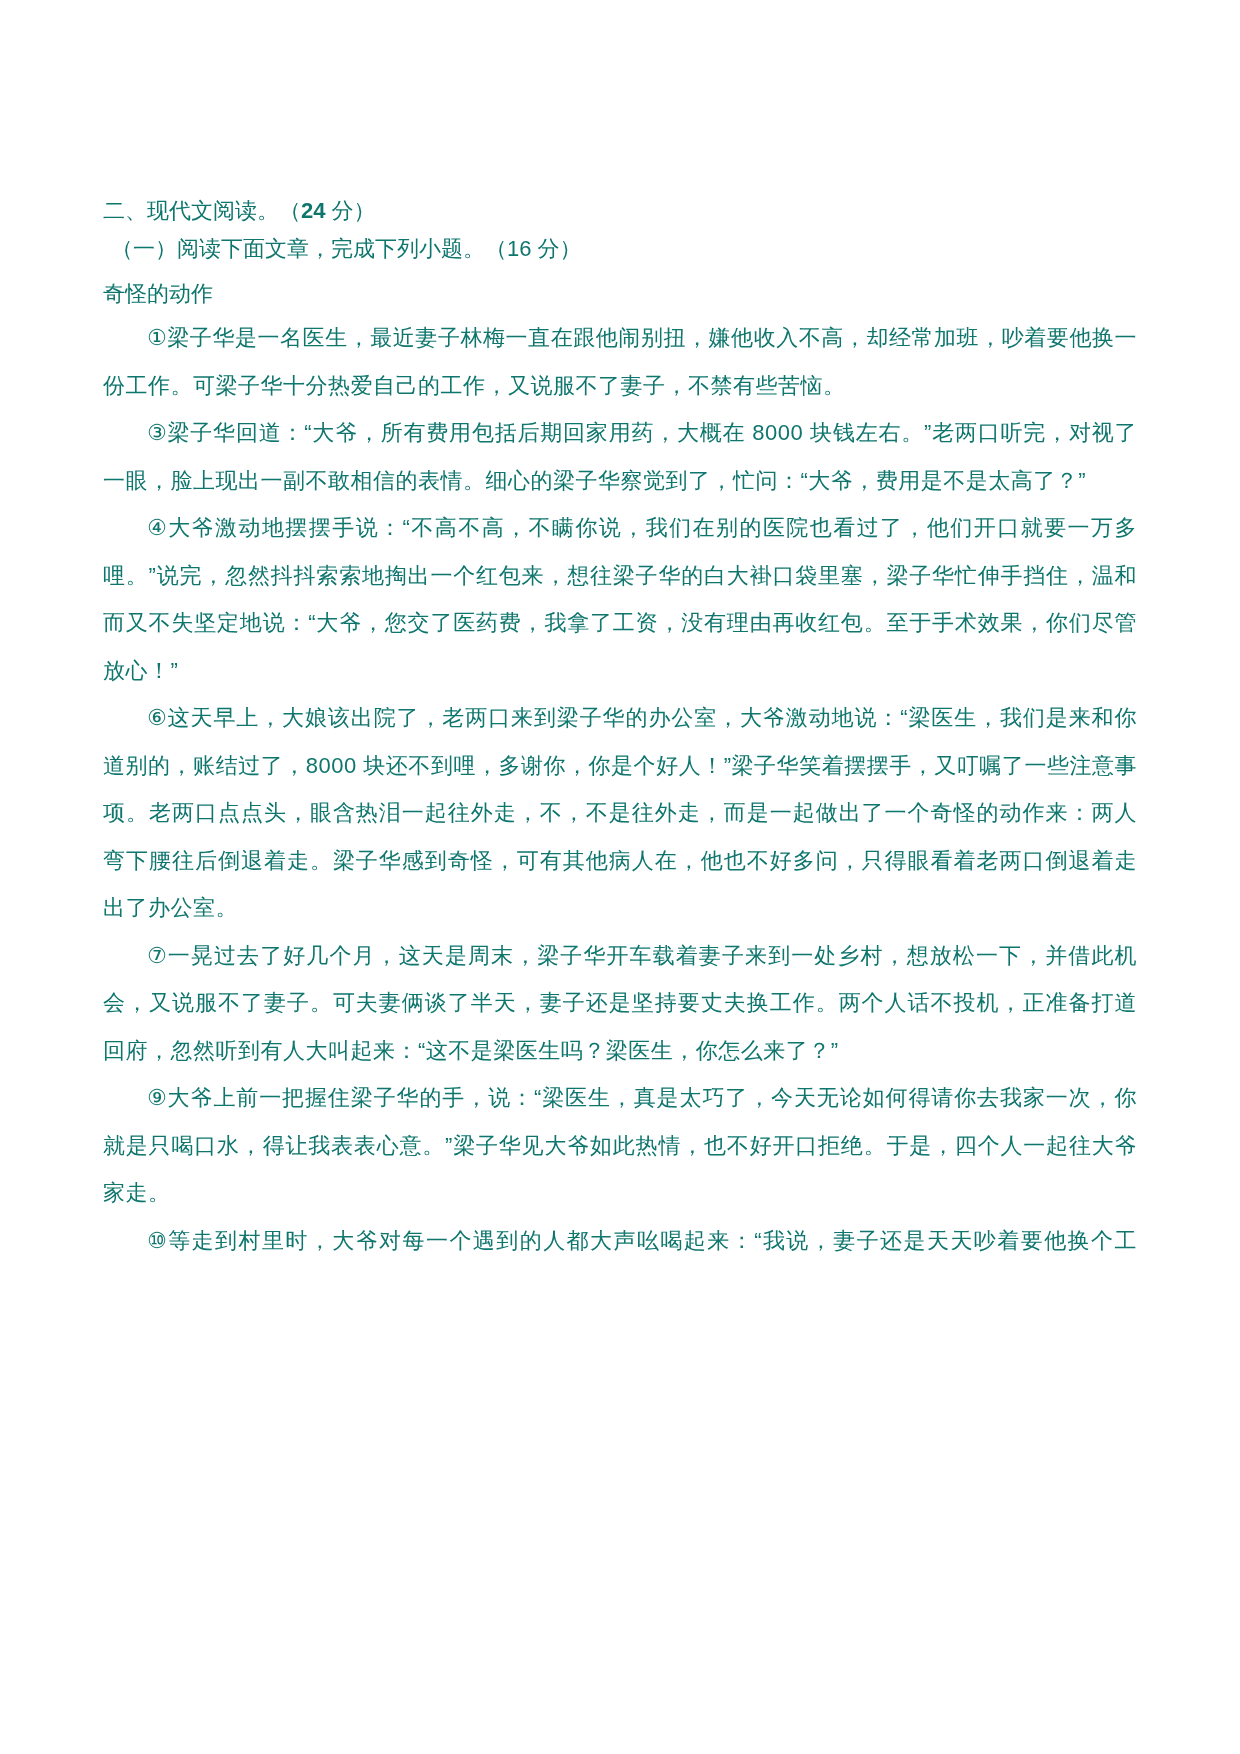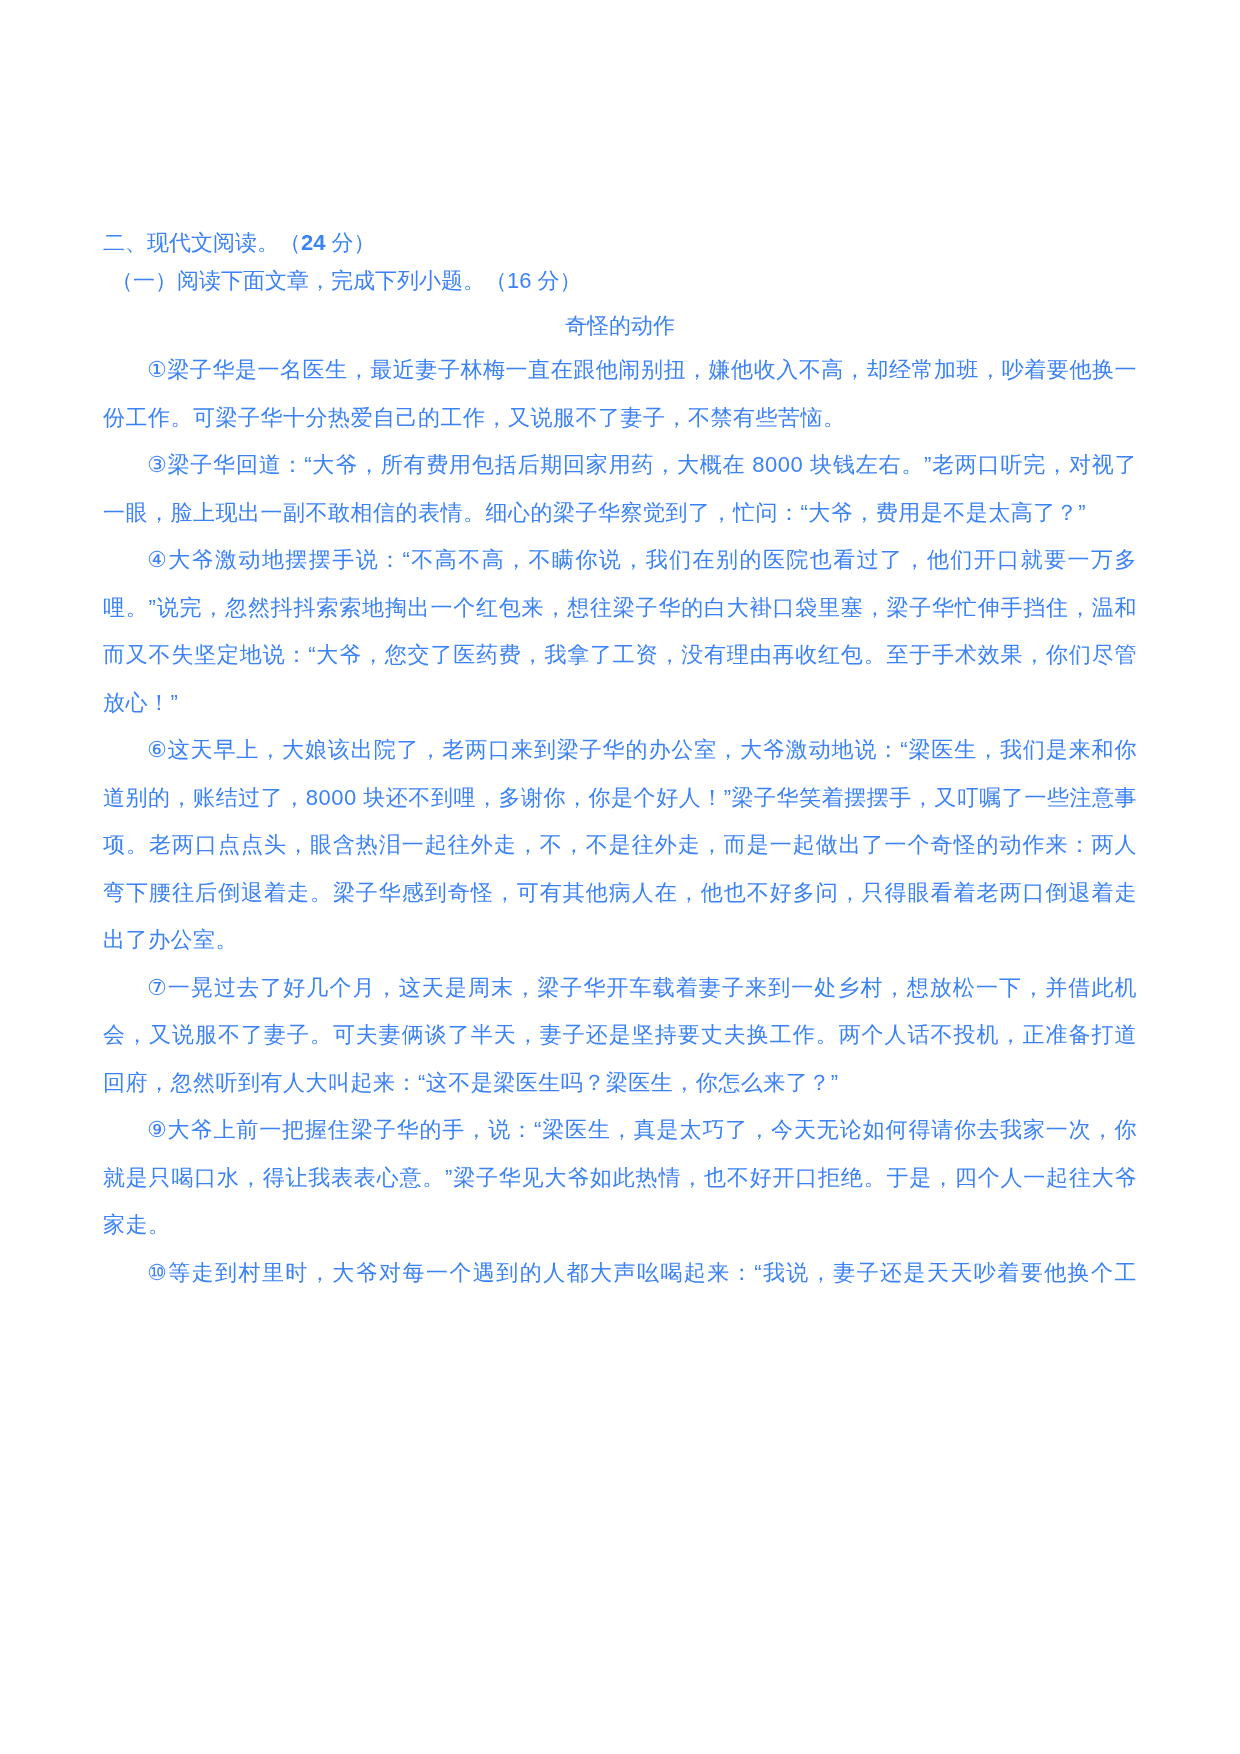--- a/index.html
+++ b/index.html
@@ -5,24 +5,23 @@
   html, body {
     margin: 0;
     padding: 0;
     background: #ffffff;
   }
   .page {
     position: relative;
     width: 1240px;
     height: 1272px;
     background: #ffffff;
-    color: #3b82f6;
+    color: #0f766e;
     font-family: "Liberation Sans", "DejaVu Sans", sans-serif;
     overflow: hidden;
-    margin-top: 32px;
   }
   .content {
     position: absolute;
     left: 103px;
     right: 103px;
     top: 0;
     padding-top: 192px;
   }
   .hdr {
     margin: 0;
@@ -33,21 +32,20 @@
   .hdr .score-bold {
     font-weight: 700;
   }
   .hdr.sub {
     padding-left: 8px;
   }
   .article-title {
     margin: 6px 0 0 0;
     font-size: 22px;
     font-weight: 400;
-    text-align: center;
     line-height: 40px;
   }
   .body-p {
     margin: 0;
     font-size: 22px;
     line-height: 47.5px;
     text-align: justify;
     text-indent: 2em;
     letter-spacing: 0.5px;
   }

